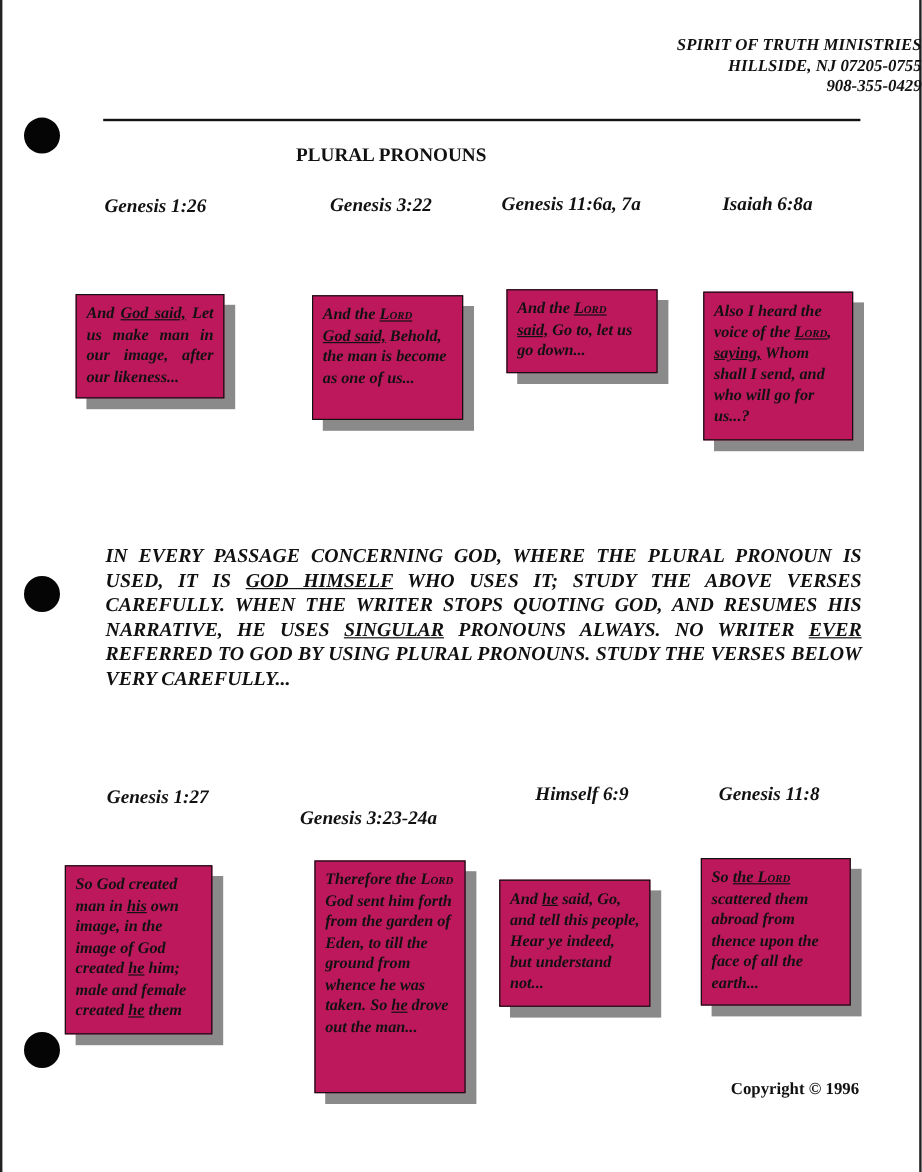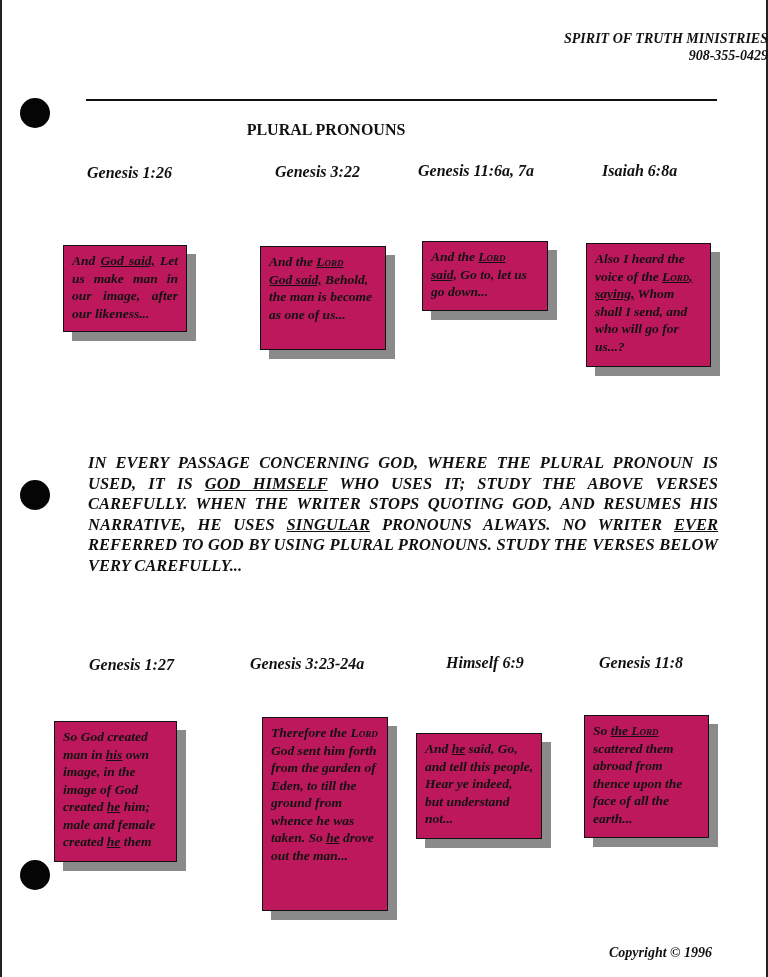--- a/index.html
+++ b/index.html
@@ -24,34 +24,35 @@
     padding:6px 8px; box-sizing:border-box;
     box-shadow:9px 9px 0 0 #8a8a8a;
   }
   .box u { text-decoration:underline; }
   .sc { font-variant:small-caps; }
   .paragraph {
     position:absolute; left:88px; top:453px; width:630px;
     font-style:italic; font-weight:bold; font-size:16.5px; line-height:20.5px;
     text-align:justify; text-transform:uppercase;
   }
-  .copyright { position:absolute; left:609px; top:901px; font-style:italic; font-weight:bold; font-size:14px;margin-top:44px; }
+  .copyright { position:absolute; left:609px; top:901px; font-weight:bold; font-size:14px; }
 </style>
 </head>
 <body>
 
 <div class="border-left"></div>
 <div class="border-right"></div>
 
 <div class="hole" style="left:20px;top:98px"></div>
 <div class="hole" style="left:20px;top:480px"></div>
 <div class="hole" style="left:20px;top:860px"></div>
 
 <div class="header">
   <div>SPIRIT OF TRUTH MINISTRIES</div>
+  <div>HILLSIDE, NJ 07205-0755</div>
   <div>908-355-0429</div>
 </div>
 <div class="rule"></div>
 
 <div class="title">PLURAL PRONOUNS</div>
 
 <div class="ref" style="left:87px;top:164px">Genesis 1:26</div>
 <div class="ref" style="left:275px;top:163px">Genesis 3:22</div>
 <div class="ref" style="left:418px;top:162px">Genesis 11:6a, 7a</div>
 <div class="ref" style="left:602px;top:162px">Isaiah 6:8a</div>
@@ -67,21 +68,21 @@
 </div>
 <div class="box" style="left:586px;top:243px;width:125px;height:124px">
   <span>Also I heard the voice of the </span><u class="sc">Lord</u><u>, saying,</u><span> Whom shall I send, and who will go for us...?</span>
 </div>
 
 <div class="paragraph">
   <span>In every passage concerning God, where the plural pronoun is used, it is </span><u>God Himself</u><span> who uses it; study the above verses carefully. When the writer stops quoting God, and resumes his narrative, he uses </span><u>singular</u><span> pronouns always. No writer </span><u>ever</u><span> referred to God by using plural pronouns. Study the verses below very carefully...</span>
 </div>
 
 <div class="ref" style="left:89px;top:656px">Genesis 1:27</div>
-<div class="ref" style="left:250px;top:655px">Genesis 3:23-24a</div>
+<div class="ref" style="left:250px;top:674px">Genesis 3:23-24a</div>
 <div class="ref" style="left:446px;top:654px">Himself 6:9</div>
 <div class="ref" style="left:599px;top:654px">Genesis 11:8</div>
 
 <div class="box" style="left:54px;top:721px;width:123px;height:141px">
   <span>So God created man in </span><u>his</u><span> own image, in the image of God created </span><u>he</u><span> him; male and female created </span><u>he</u><span> them</span>
 </div>
 <div class="box" style="left:262px;top:717px;width:126px;height:194px">
   <span>Therefore the </span><span class="sc">Lord</span><span> God sent him forth from the garden of Eden, to till the ground from whence he was taken. So </span><u>he</u><span> drove out the man...</span>
 </div>
 <div class="box" style="left:416px;top:733px;width:126px;height:106px">

